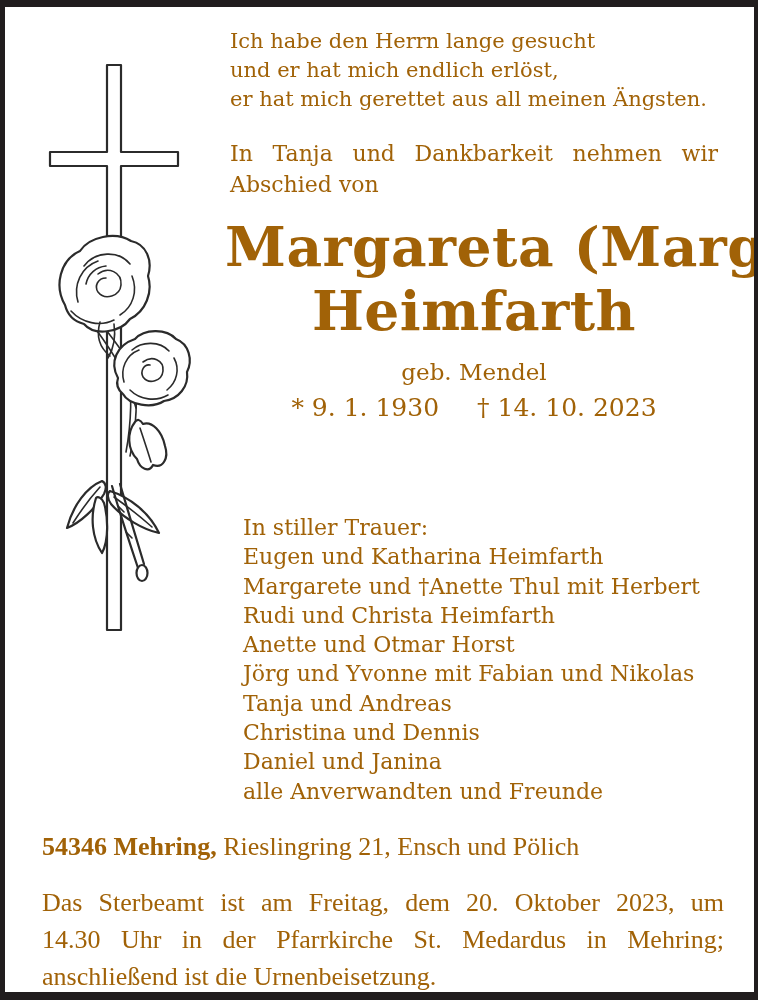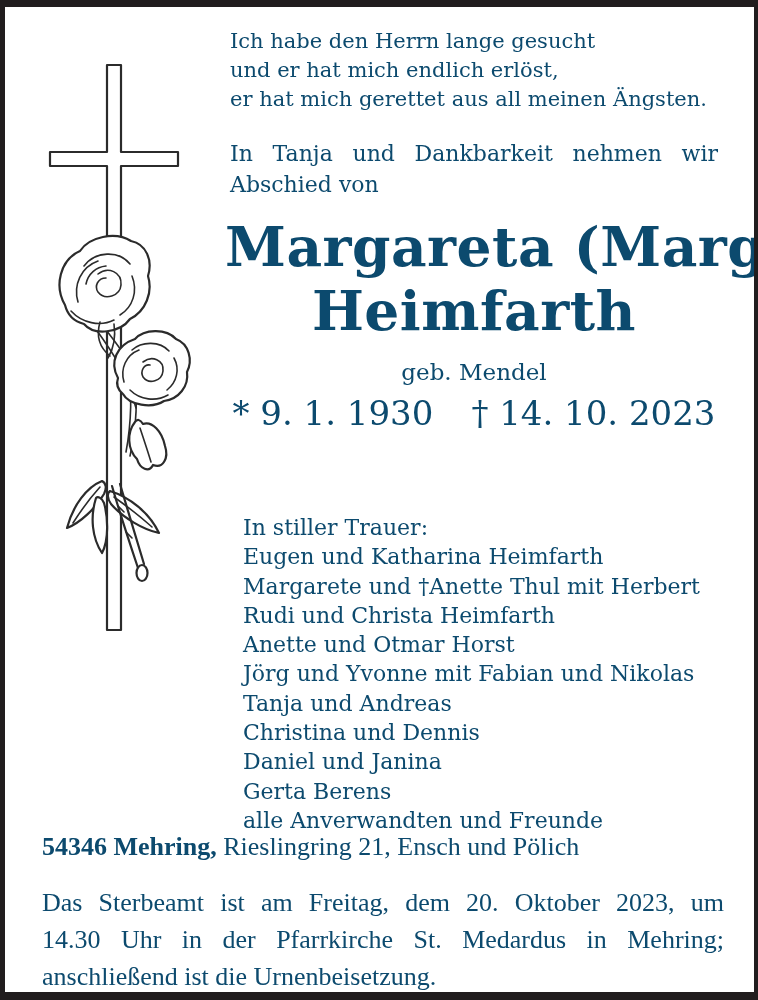--- a/index.html
+++ b/index.html
@@ -6,21 +6,21 @@
   .page {
     position: relative;
     width: 758px;
     height: 1000px;
     box-sizing: border-box;
     background: #ffffff;
     border-style: solid;
     border-color: #211d1e;
     border-width: 7px 4px 8px 5px;
     overflow: hidden;
-    color: #0c4a6e;
+    color: #a16207;
     font-family: "DejaVu Serif", serif;
   }
   .abs { position: absolute; }
 
   .illustration { left: 35px; top: 53px; width: 160px; height: 600px; }
 
   .quote {
     left: 225px; top: 20px; width: 495px;
     font-size: 21px; line-height: 29px;
   }
@@ -40,21 +40,21 @@
     letter-spacing: 0.5px;
   }
 
   .maiden {
     left: 220px; top: 352px; width: 498px;
     text-align: center; font-size: 23px;
   }
 
   .dates {
     left: 220px; top: 386px; width: 498px;
-    text-align: center; font-size: 34px;
+    text-align: center; font-size: 25px;
   }
   .dates .birth { margin-right: 38px; }
 
   .mourners {
     left: 238px; top: 458px; width: 490px;
     font-size: 22px; line-height: 29.3px; margin-top: 48px;
   }
 
   .address {
     left: 37px; top: 824px; width: 690px;
@@ -150,21 +150,20 @@
     <div>In stiller Trauer:</div>
     <div>
         <div>Eugen und Katharina Heimfarth</div>
         <div>Margarete und †Anette Thul mit Herbert</div>
         <div>Rudi und Christa Heimfarth</div>
         <div>Anette und Otmar Horst</div>
         <div>Jörg und Yvonne mit Fabian und Nikolas</div>
         <div>Tanja und Andreas</div>
         <div>Christina und Dennis</div>
         <div>Daniel und Janina</div>
-        <div>Gerta Berens</div>
         <div>alle Anverwandten und Freunde</div>
       </div>
   </div>
 
   <div class="abs address">
     <span class="bold">54346 Mehring,</span><span> Rieslingring 21, Ensch und Pölich</span>
   </div>
 
   <div class="abs service">
       <div class="line justify-line">Das Sterbeamt ist am Freitag, dem 20. Oktober 2023, um</div>

